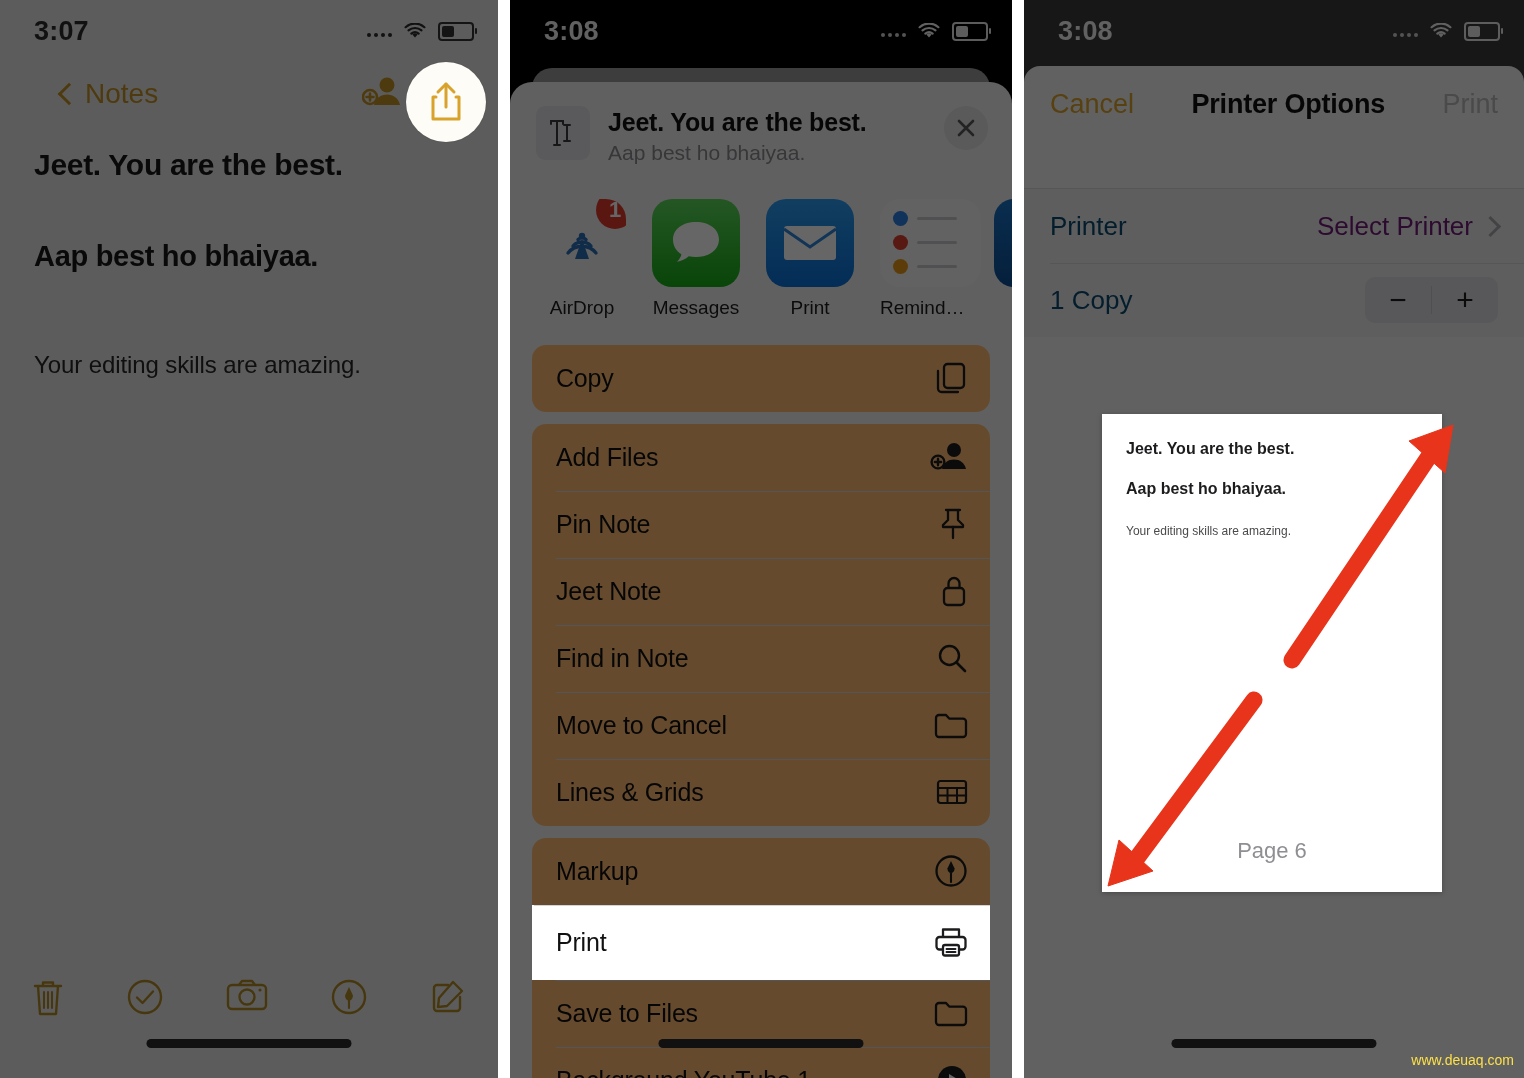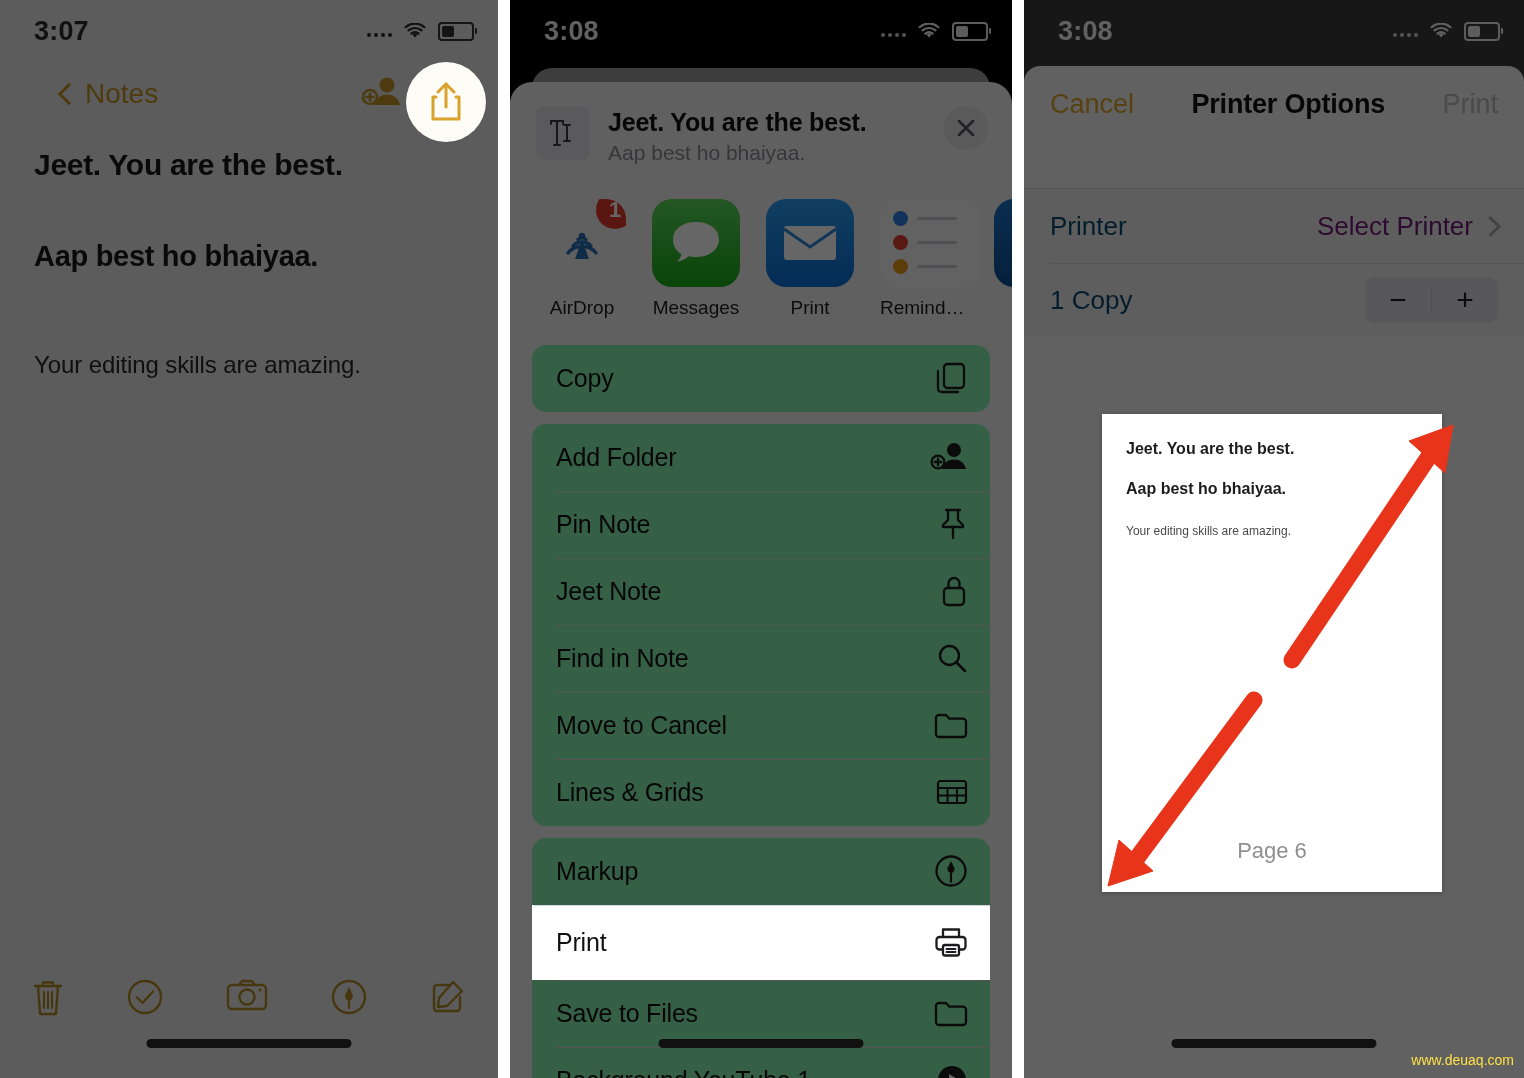--- a/index.html
+++ b/index.html
@@ -71,21 +71,21 @@
   .badge{position:absolute;top:-8px;right:-8px;width:38px;height:38px;border-radius:50%;background:#e03b2f;
     color:#fff;font-size:22px;font-weight:600;display:flex;align-items:center;justify-content:center;z-index:3;}
   .tile.airdrop{background:#f0f0f2;display:flex;align-items:center;justify-content:center;}
   .tile.messages{background:linear-gradient(180deg,#5bd75b,#17ab17);display:flex;align-items:center;justify-content:center;}
   .tile.mail{background:linear-gradient(180deg,#2b9cf0,#0a6fd8);display:flex;align-items:center;justify-content:center;}
   .tile.reminders{background:#f4f4f6;display:flex;flex-direction:column;justify-content:center;gap:9px;padding-left:13px;}
   .rem-line{display:flex;align-items:center;gap:9px;}
   .rem-dot{width:15px;height:15px;border-radius:50%;}
   .rem-bar{height:3px;width:40px;border-radius:2px;background:#c9c9cf;}
   .tile.facebook{background:linear-gradient(180deg,#1a72c4,#0d4f96);}
-  .group{background:#86efac;border-radius:14px;margin:12px 22px;overflow:hidden;}
+  .group{background:#fdba74;border-radius:14px;margin:12px 22px;overflow:hidden;}
   .row{display:flex;align-items:center;justify-content:space-between;height:67px;padding:0 22px 0 24px;
     position:relative;}
   .row + .row::before{content:"";position:absolute;left:24px;right:0;top:0;height:1px;background:#d4d4d8;}
   .row .lab{font-size:25px;color:#111;letter-spacing:-.2px;}
   .row .ic{color:#1c1c1e;display:flex;align-items:center;}
   .row.print-hl{background:#ffffff;z-index:25;margin:0 -22px;padding:0 44px 0 46px;height:75px;}
 
   
   .p3 .backdrop{position:absolute;inset:0;background:#3a3a3a;}
   .p3 .statusbar{color:#f2f2f2;}
@@ -334,21 +334,21 @@
             <svg width="34" height="34" viewBox="0 0 34 34">
                 <rect x="10" y="3" width="20" height="24" rx="3.5" fill="none" stroke="currentColor" stroke-width="2.3"></rect>
                 <path d="M24 31H7.5A3.5 3.5 0 0 1 4 27.5V10" fill="none" stroke="currentColor" stroke-width="2.3" stroke-linecap="round"></path>
               </svg>
           </span>
         </div>
       </div>
 
       <div class="group">
         <div class="row">
-          <span class="lab">Add Folder</span>
+          <span class="lab">Add Files</span>
           <span class="ic">
             <svg width="38" height="32" viewBox="0 0 38 32">
                 <circle cx="24" cy="9" r="7" fill="currentColor"></circle>
                 <path d="M12 28c1.4-6.4 6.2-9.6 12-9.6S34.6 21.6 36 28z" fill="currentColor"></path>
                 <circle cx="8" cy="21" r="6.4" fill="none" stroke="currentColor" stroke-width="2.4"></circle>
                 <path d="M8 17.8v6.4M4.8 21h6.4" stroke="currentColor" stroke-width="2.4" stroke-linecap="round"></path>
               </svg>
           </span>
         </div>
         <div class="row">

